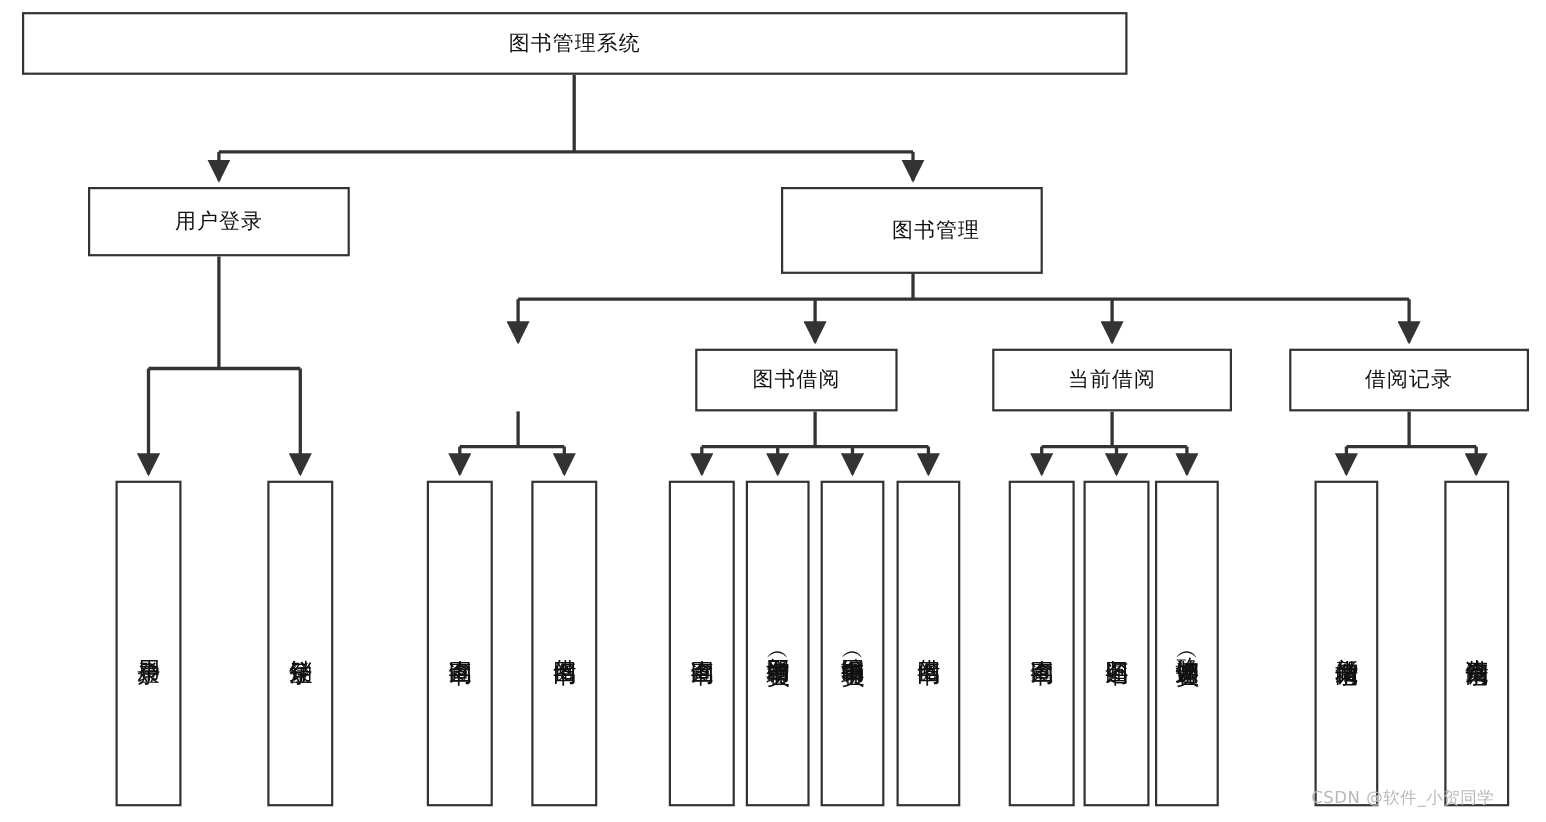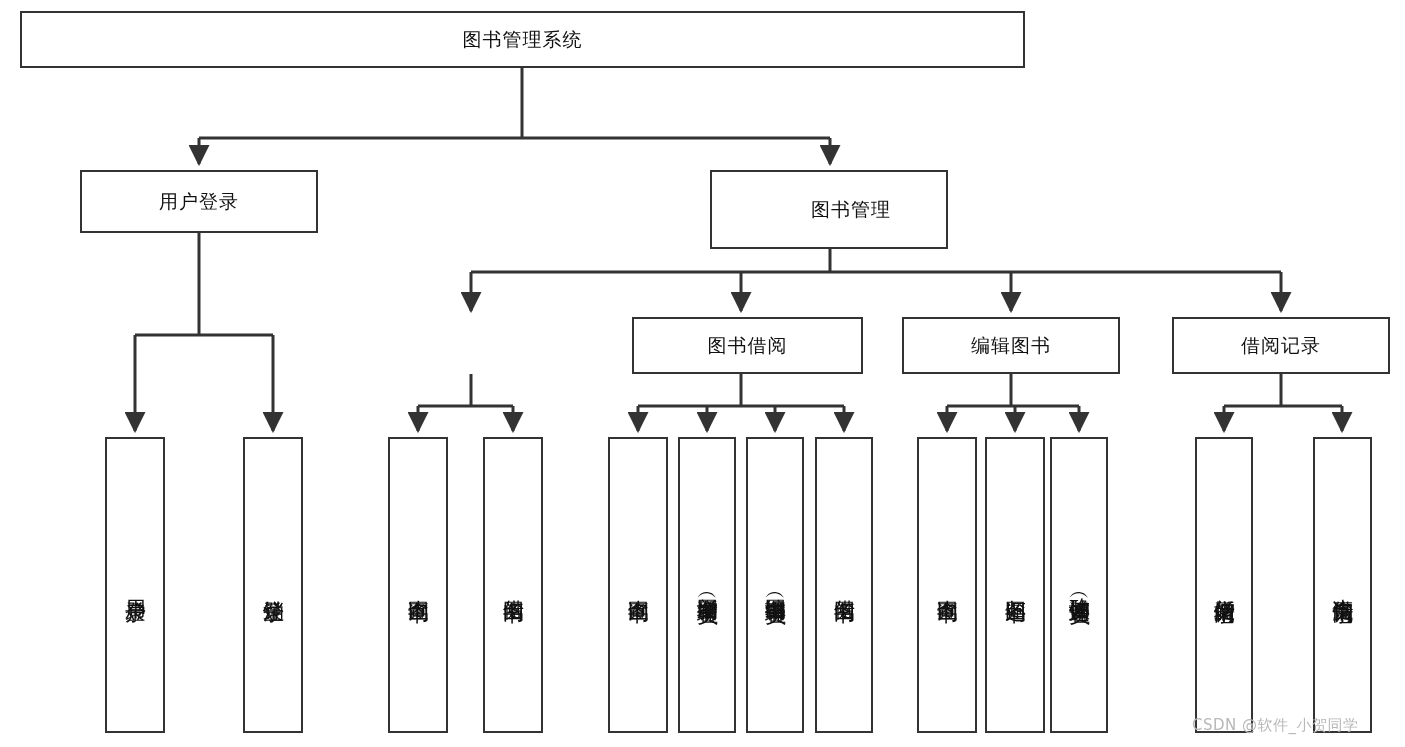--- a/index.html
+++ b/index.html
@@ -124,25 +124,25 @@
     <span>图书管理系统</span>
   </div>
 
   <div class="node h-node" id="node-l2-0" style="left: 80px; top: 170px; width: 238px; height: 63px;">
     <span>用户登录</span>
   </div>
   <div class="node h-node" id="node-l2-1" style="left: 710px; top: 170px; width: 238px; height: 79px; padding-left: 44px;">
     <span>图书管理</span>
   </div>
 
-  <div class="node h-node" id="node-l3-1" style="left: 632px; top: 317px; width: 231px; height: 57px; text-align: center;">
+  <div class="node h-node" id="node-l3-1" style="left: 632px; top: 317px; width: 184px; height: 57px; text-align: center;">
     <span>图书借阅</span>
   </div>
   <div class="node h-node" id="node-l3-2" style="left: 902px; top: 317px; width: 218px; height: 57px;">
-    <span>编辑图书</span>
+    <span>当前借阅</span>
   </div>
   <div class="node h-node" id="node-l3-3" style="left: 1172px; top: 317px; width: 218px; height: 57px;">
     <span>借阅记录</span>
   </div>
 
   <div class="node v-node" id="node-leaf-0" style="left: 105px; top: 437px; width: 60px; height: 296px;">
     <span class="v-text">用户登录</span>
   </div>
   <div class="node v-node" id="node-leaf-1" style="left: 243px; top: 437px; width: 60px; height: 296px;">
     <span class="v-text">注销登录</span>

